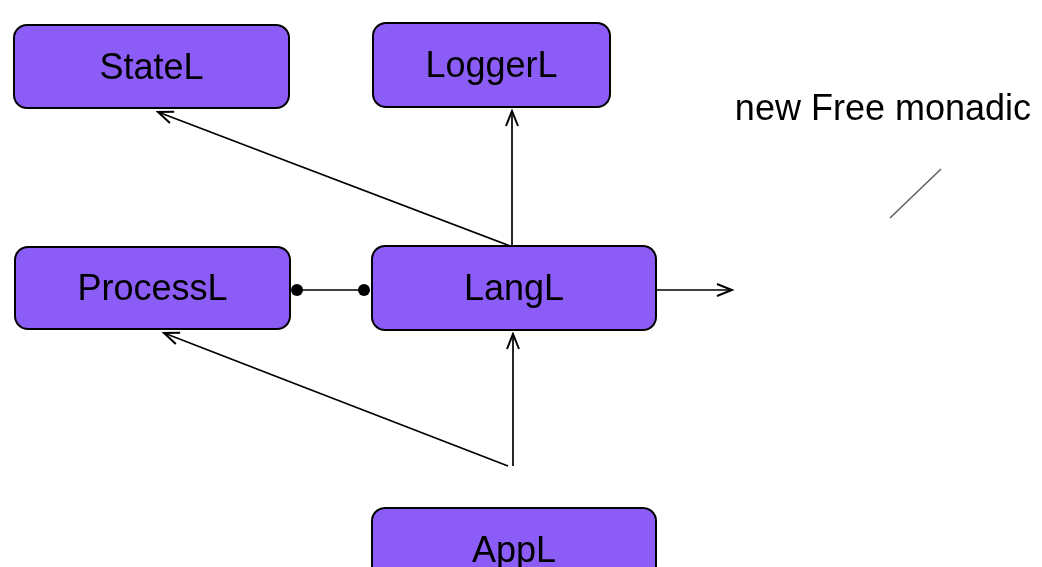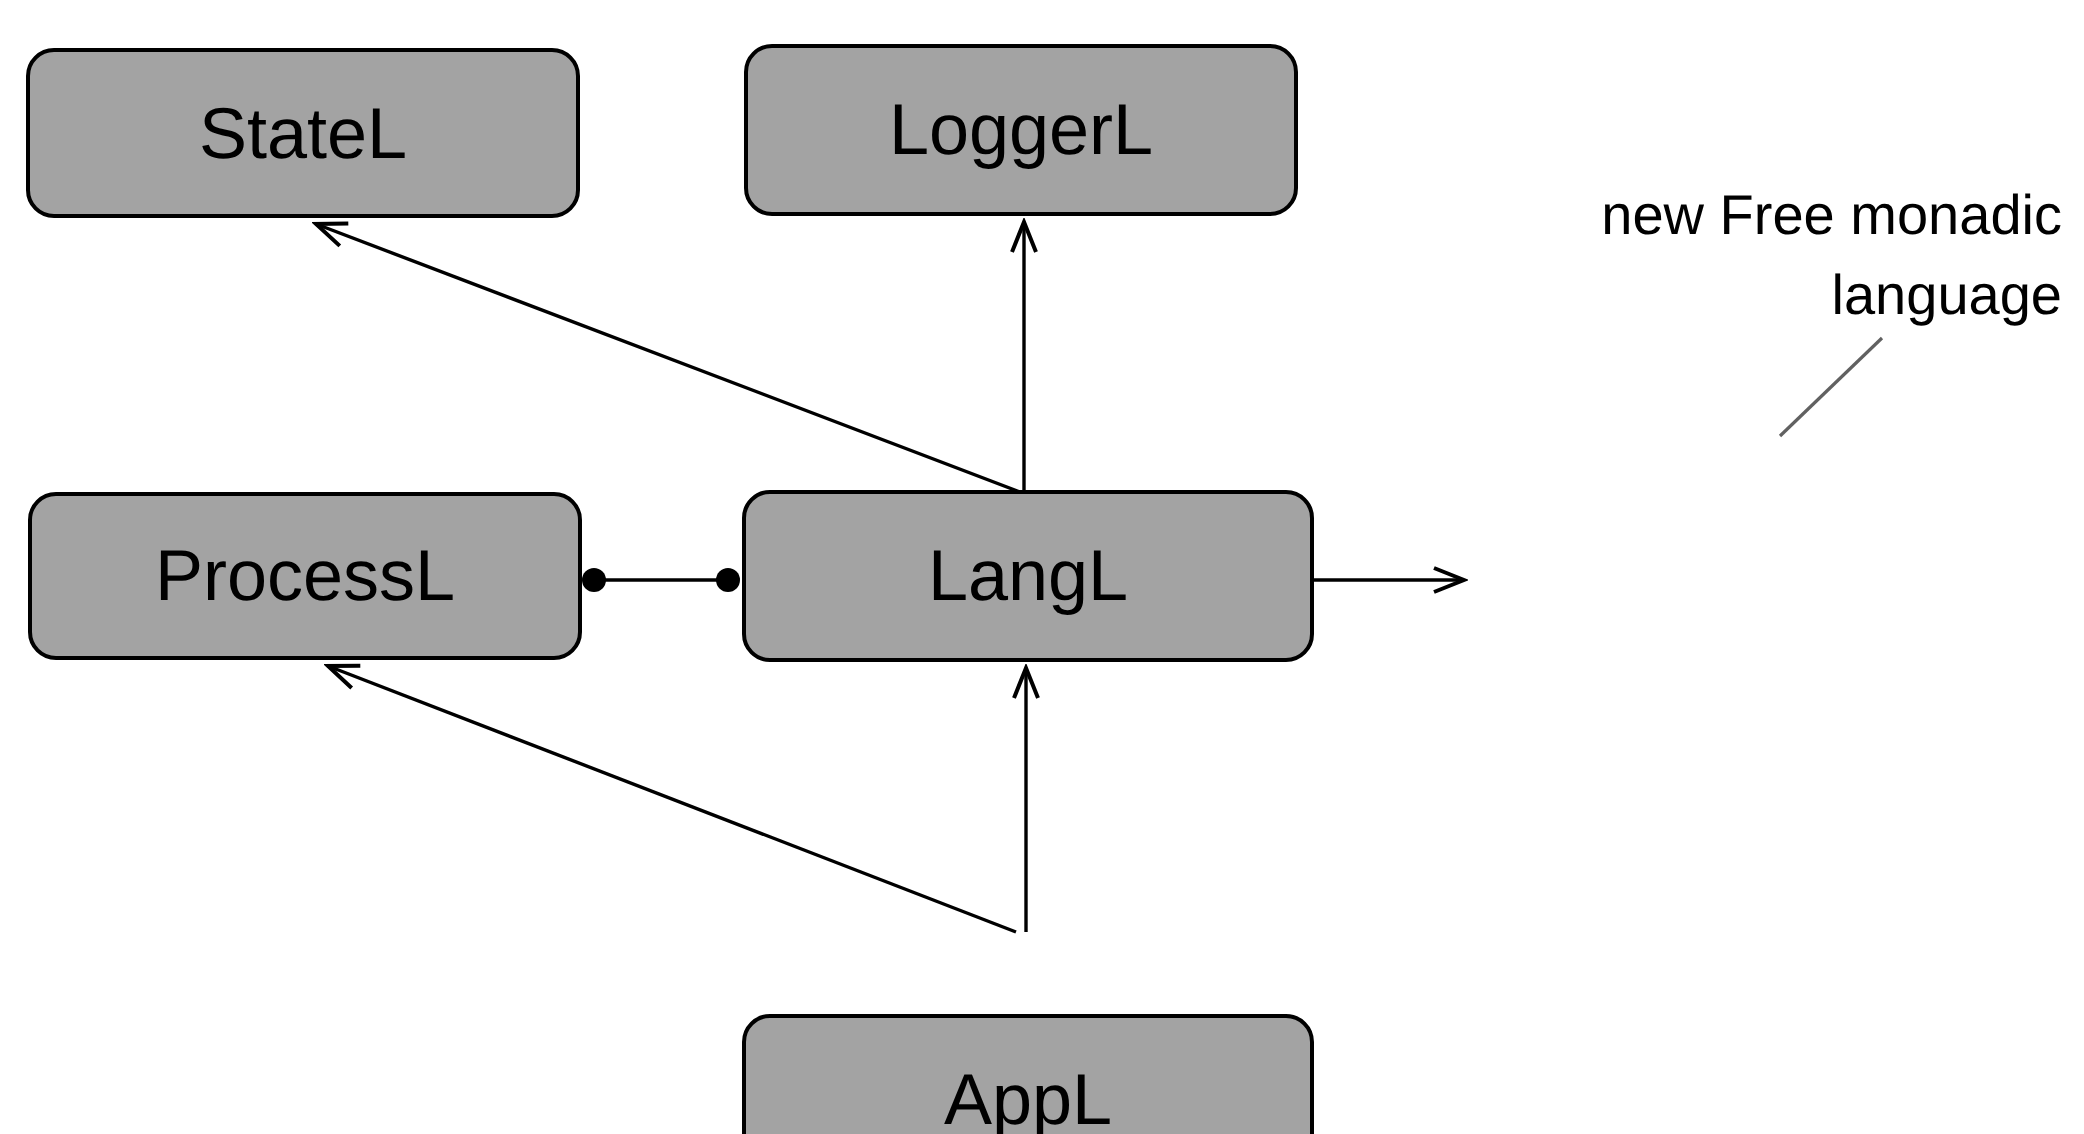--- a/index.html
+++ b/index.html
@@ -18,42 +18,42 @@
   .edges {
     position: absolute;
     left: 0;
     top: 0;
     width: 1042px;
     height: 567px;
   }
   .node {
     position: absolute;
     box-sizing: border-box;
-    background: #a3a3a3;
+    background: #8b5cf6;
     border: 2px solid #000000;
     border-radius: 14px;
     display: flex;
     align-items: center;
     justify-content: center;
     font-size: 36px;
     color: #000000;
     white-space: nowrap;
   }
   .node-statel   { left: 13px;  top: 24px;  width: 277px; height: 85px; }
-  .node-loggerl  { left: 372px; top: 22px;  width: 277px; height: 86px; }
+  .node-loggerl  { left: 372px; top: 22px;  width: 239px; height: 86px; }
   .node-processl { left: 14px;  top: 246px; width: 277px; height: 84px; }
   .node-langl    { left: 371px; top: 245px; width: 286px; height: 86px; }
   .node-kvdbl    { left: 735px; top: 246px; width: 277px; height: 85px; }
   .node-appl     { left: 371px; top: 467px; width: 286px; height: 86px; margin-top: 40px; }
   .annotation {
     position: absolute;
     top: 88px;
     right: 11px;
     text-align: right;
-    font-size: 28px;
+    font-size: 36px;
     line-height: 40px;
     color: #000000;
   }
 </style>
 </head>
 <body>
 
 <div class="canvas">
 
   <svg class="edges" viewBox="0 0 1042 567" xmlns="http://www.w3.org/2000/svg">
@@ -96,16 +96,15 @@
     <span>LangL</span>
   </div>
 
 
   <div class="node node-appl">
     <span>AppL</span>
   </div>
 
   <div class="annotation">
     <div>new Free monadic</div>
-    <div>language</div>
   </div>
 
 </div>
 
 </body></html>

